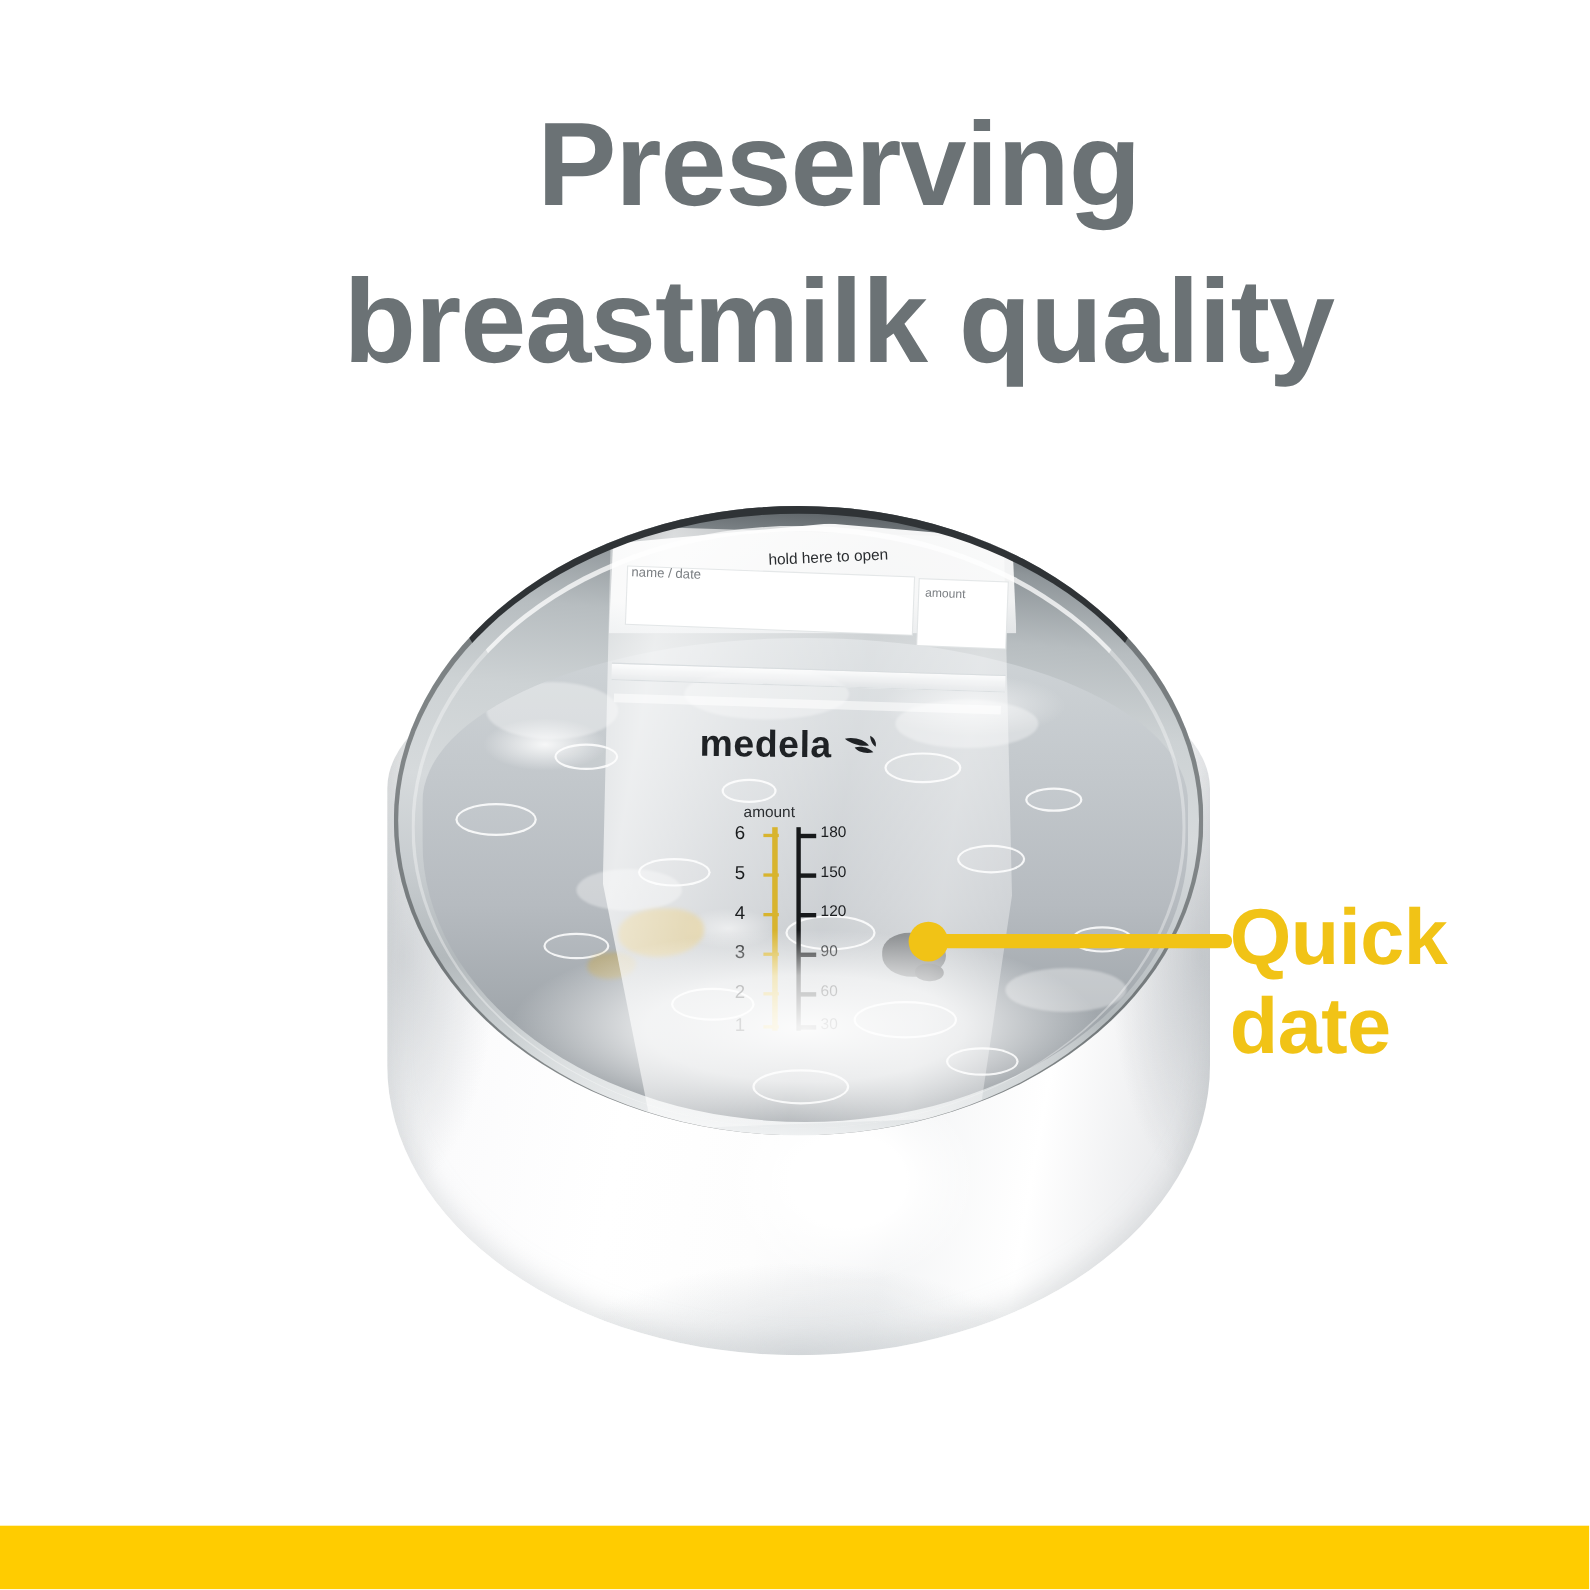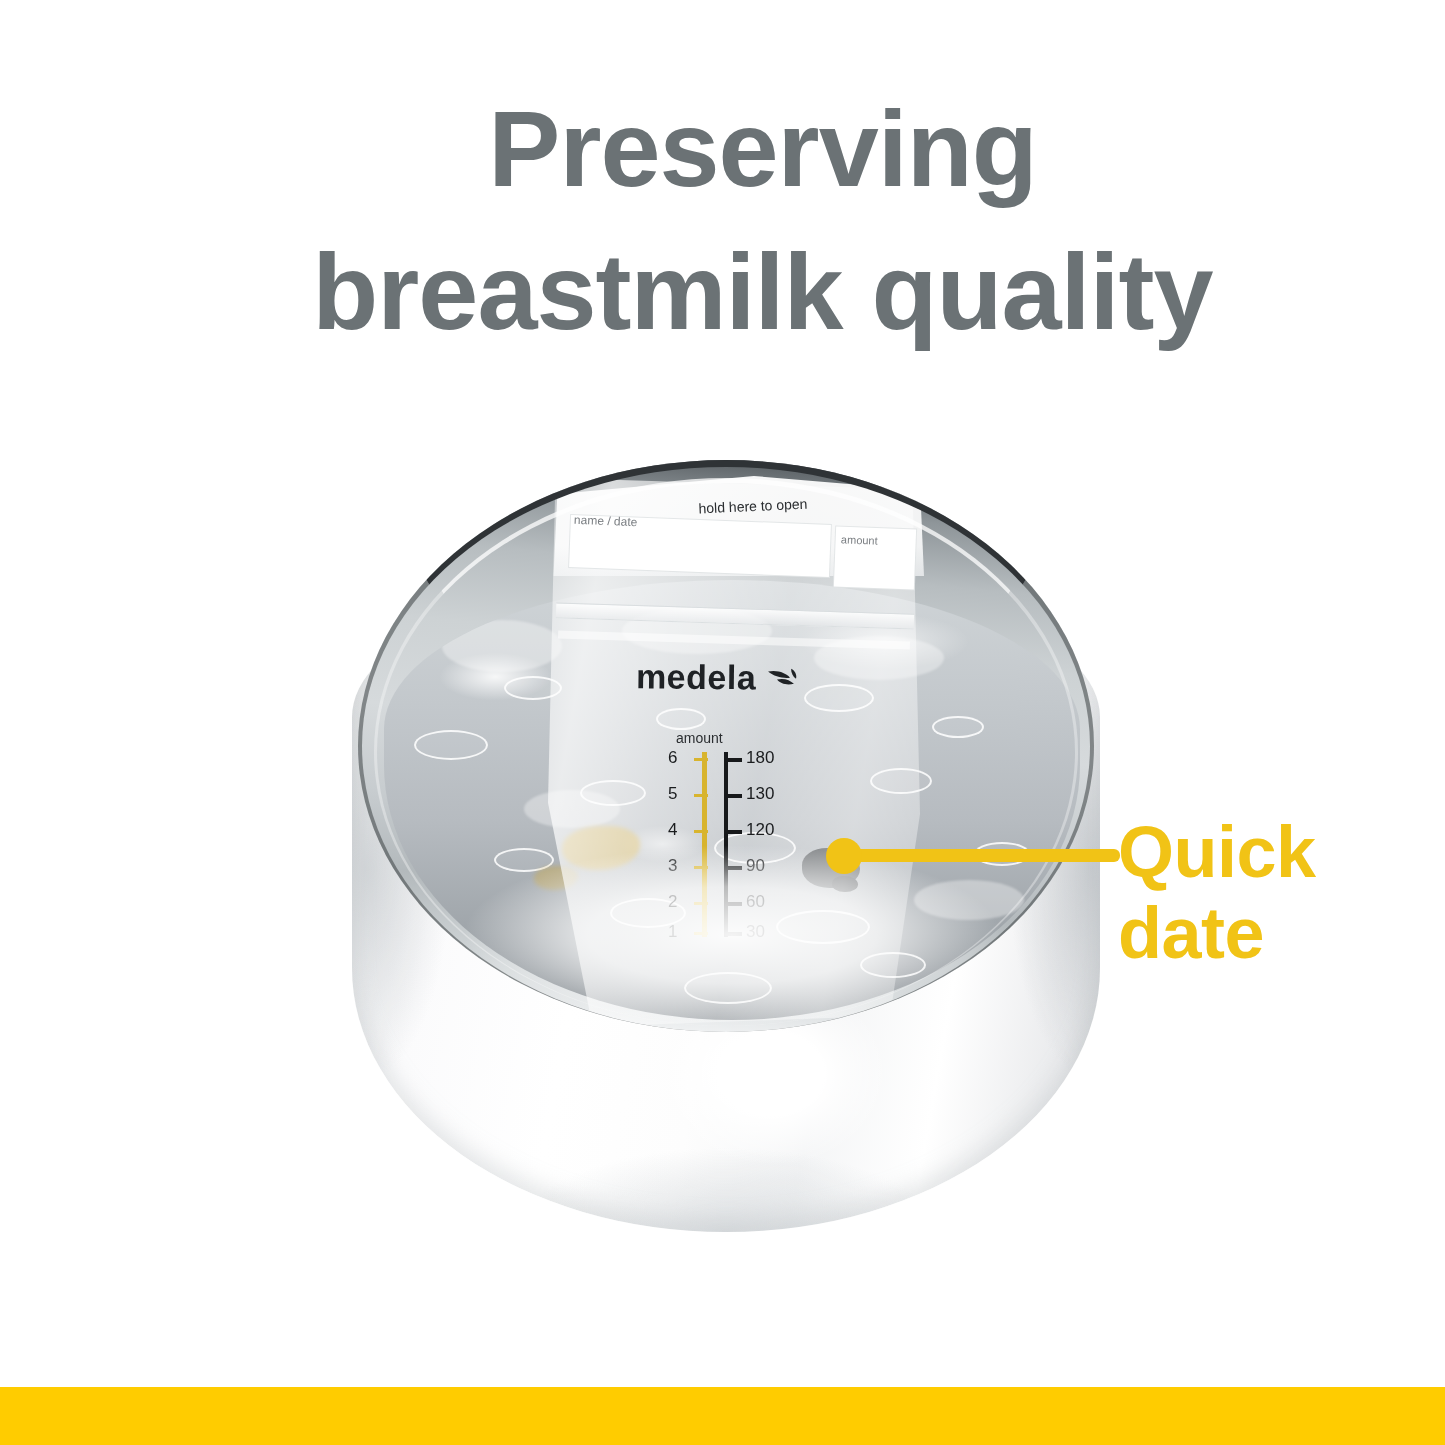--- a/index.html
+++ b/index.html
@@ -347,21 +347,21 @@
     position: absolute;
     left: 10px;
     font-size: 17px;
     color: #1a1c1e;
     font-family: "Liberation Sans", sans-serif;
     transform: translateY(-10px);
   }
   .lbl-ml {
     position: absolute;
     left: 88px;
-    font-size: 17px;
+    font-size: 14px;
     color: #1a1c1e;
     font-family: "Liberation Sans", sans-serif;
     transform: translateY(-10px);
     white-space: nowrap;
   }
 
   
   .callout-line {
     position: absolute;
     left: 848px;
@@ -491,21 +491,21 @@
         <div class="tick-b" style="top:186px;"></div>
 
         <div class="lbl-oz" style="top:12px;">6</div>
         <div class="lbl-oz" style="top:48px;">5</div>
         <div class="lbl-oz" style="top:84px;">4</div>
         <div class="lbl-oz" style="top:120px;">3</div>
         <div class="lbl-oz" style="top:156px;">2</div>
         <div class="lbl-oz" style="top:186px;">1</div>
 
         <div class="lbl-ml" style="top:12px;">180</div>
-        <div class="lbl-ml" style="top:48px;">130</div>
+        <div class="lbl-ml" style="top:48px;">150</div>
         <div class="lbl-ml" style="top:84px;">120</div>
         <div class="lbl-ml" style="top:120px;">90</div>
         <div class="lbl-ml" style="top:156px;">60</div>
         <div class="lbl-ml" style="top:186px;">30</div>
       </div>
 
       <div class="inner-gloss"></div>
     </div>
 
     <div class="rim-line"></div>

